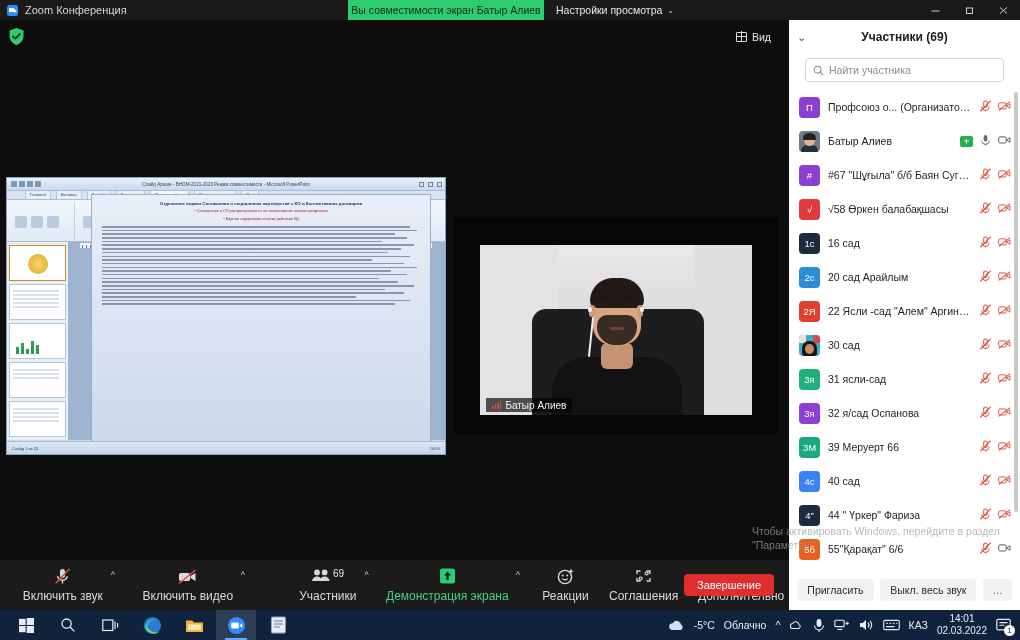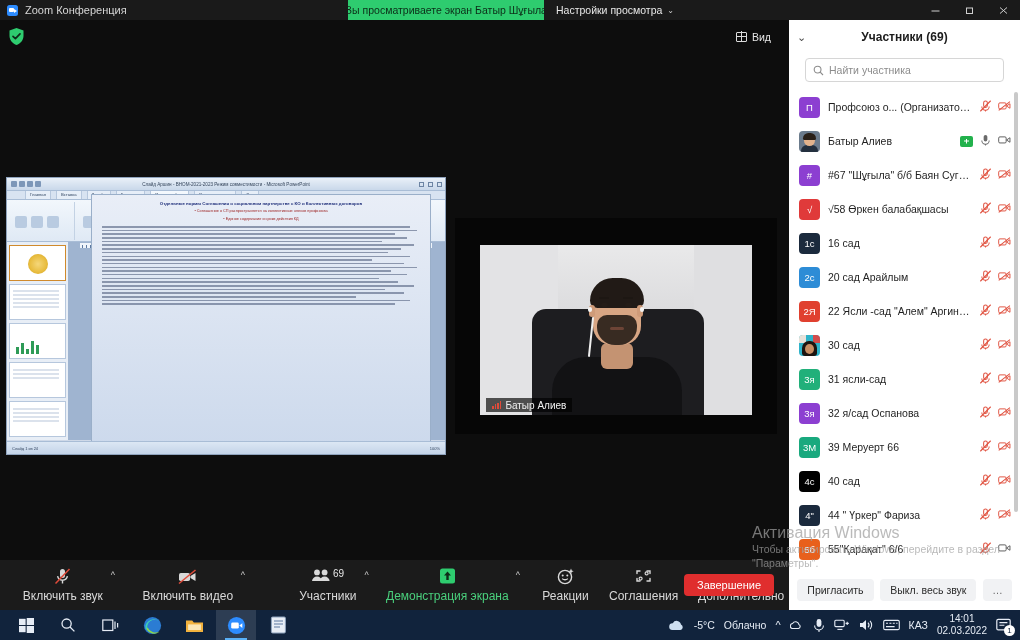--- a/index.html
+++ b/index.html
@@ -349,21 +349,21 @@
 </style>
 </head>
 <body>
 
 <div id="app">
 
   <div class="titlebar">
     <div class="tb-logo"></div>
     <div class="tb-title">Zoom Конференция</div>
 
-    <div class="tb-banner">Вы просматриваете экран Батыр Шұғыла</div>
+    <div class="tb-banner">Вы совместимости экран Батыр Алиев</div>
 
     <div class="tb-viewopts">
       <span>Настройки просмотра</span>
       <span class="caret">⌄</span>
     </div>
 
     <div class="tb-winbtns">
       <div class="winbtn">
         <svg width="11" height="11" viewBox="0 0 11 11">
             <line x1="1.5" y1="6" x2="9.5" y2="6" stroke="#cfcfcf" stroke-width="1"></line>
@@ -854,21 +854,21 @@
                 <line x1="1.4" y1="12.2" x2="12.6" y2="0.8" stroke="#e0513f" stroke-width="1.2"></line>
               </svg></span>
             <span><svg class="ico-vid" viewBox="0 0 15 12">
                 <rect x="0.8" y="2.4" width="8.6" height="7" rx="1.4" fill="none" stroke="#e0513f" stroke-width="1.1"></rect>
                 <path d="M10 5.9 L13.8 3.4 V8.6 L10 6.1 Z" fill="none" stroke="#e0513f" stroke-width="1.1"></path>
                 <line x1="0.8" y1="11" x2="13.8" y2="0.9" stroke="#e0513f" stroke-width="1.2"></line>
               </svg></span>
           </span>
         </div>
         <div class="prow">
-          <span class="av" style="background:#000000">4с</span>
+          <span class="av" style="background:#3b82f6">4с</span>
           <span class="pname">40 сад</span>
           <span class="picons">
             <span><svg class="ico-mute" viewBox="0 0 14 13">
                 <rect x="5" y="1" width="4" height="7" rx="2" fill="none" stroke="#e0513f" stroke-width="1.1"></rect>
                 <path d="M3 7 a4 4 0 0 0 8 0" fill="none" stroke="#e0513f" stroke-width="1.1"></path>
                 <line x1="7" y1="11" x2="7" y2="12.4" stroke="#e0513f" stroke-width="1.1"></line>
                 <line x1="1.4" y1="12.2" x2="12.6" y2="0.8" stroke="#e0513f" stroke-width="1.2"></line>
               </svg></span>
             <span><svg class="ico-vid" viewBox="0 0 15 12">
                 <rect x="0.8" y="2.4" width="8.6" height="7" rx="1.4" fill="none" stroke="#e0513f" stroke-width="1.1"></rect>
@@ -913,21 +913,20 @@
       </div>
 
     <div class="panel-foot">
       <span class="foot-btn">Пригласить</span>
       <span class="foot-btn">Выкл. весь звук</span>
       <span class="foot-btn more">…</span>
     </div>
   </div>
 
   <div class="watermark">
-    <div class="w1">Активация Windows</div>
     <div class="w2">Чтобы активировать Windows, перейдите в раздел "Параметры".</div>
   </div>
 
   <div class="taskbar">
     <div class="tb-icons">
       <div class="tbi">
         <svg width="15" height="15" viewBox="0 0 15 15">
           <rect x="0" y="0.8" width="6.6" height="6.2" fill="#e6ecf5"></rect>
           <rect x="7.7" y="0" width="7.3" height="7" fill="#e6ecf5"></rect>
           <rect x="0" y="8" width="6.6" height="6.2" fill="#e6ecf5"></rect>

